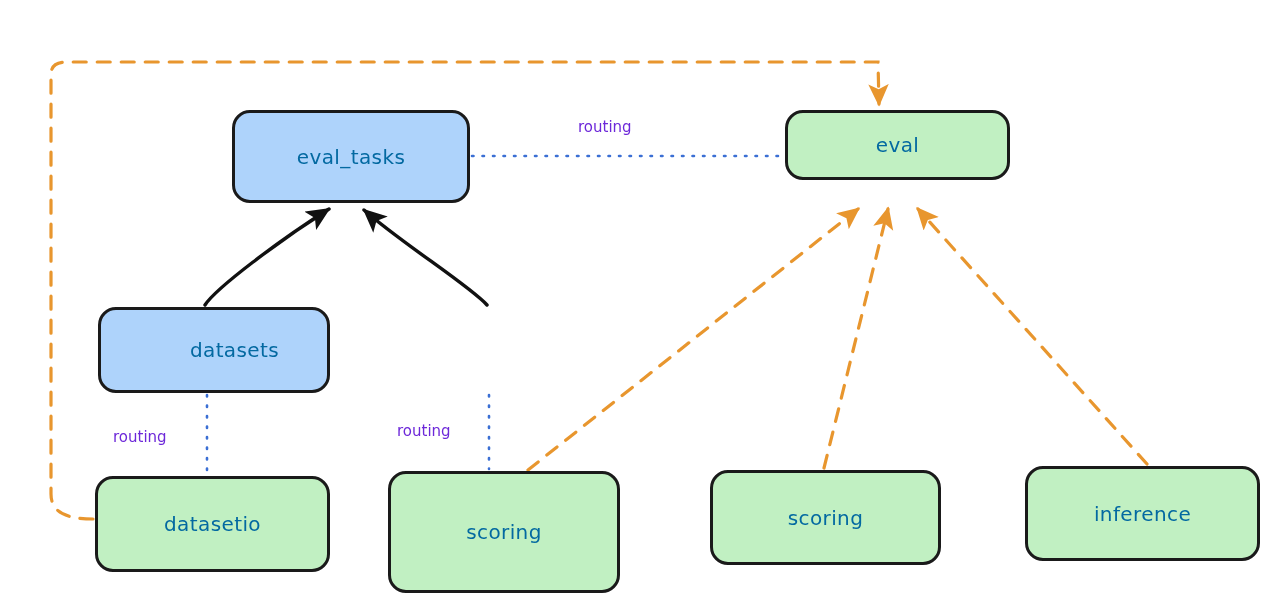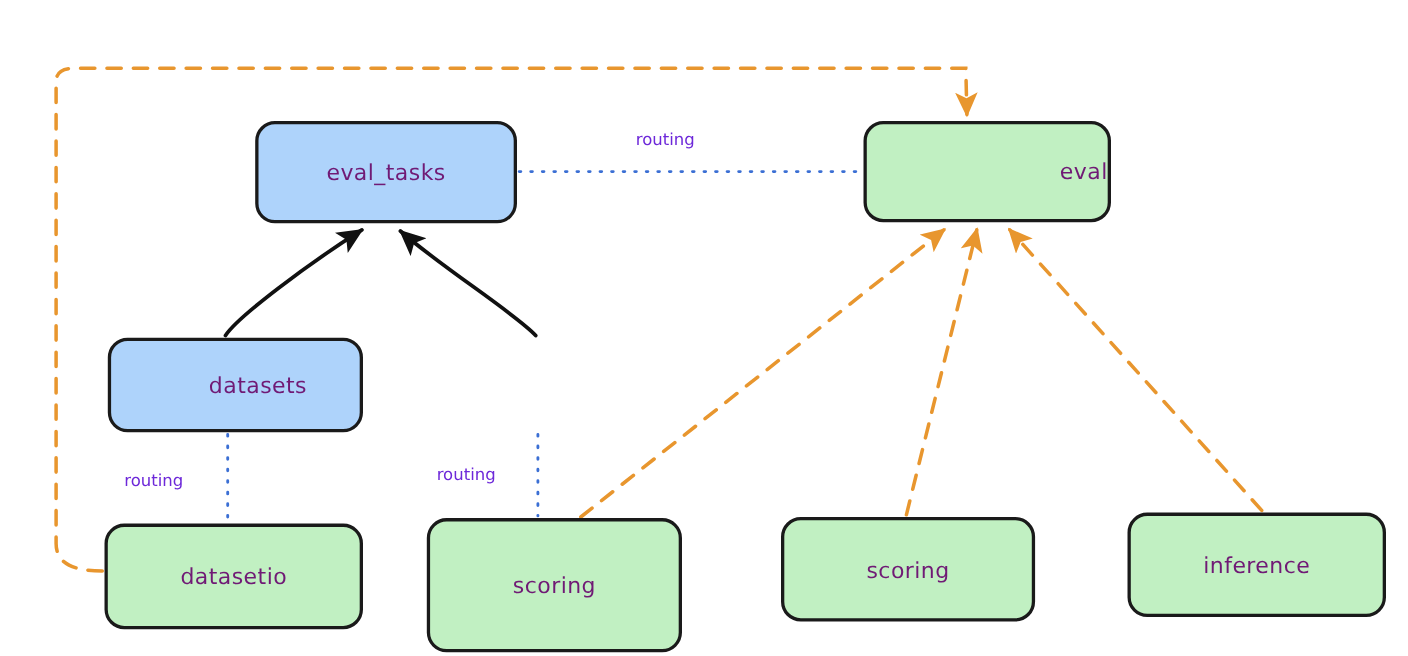--- a/index.html
+++ b/index.html
@@ -28,21 +28,21 @@
     border: 3px solid #1a1a1a;
     border-radius: 18px;
     display: flex;
     align-items: center;
     justify-content: center;
     z-index: 5;
   }
   .node .node-label {
     font-family: "DejaVu Sans", sans-serif;
     font-size: 20px;
-    color: #701a75;
+    color: #0369a1;
     letter-spacing: 0.4px;
     text-align: center;
     white-space: nowrap;
   }
   .node.blue { background: #aed3fb; }
   .node.green { background: #c1f0c2; }
   .edge-label {
     position: absolute;
     font-family: "DejaVu Sans", sans-serif;
     font-size: 15px;
@@ -82,21 +82,21 @@
 
     <path d="M824,468 L888,209" fill="none" stroke="#e8962e" stroke-width="3.2" stroke-linecap="round" stroke-dasharray="13 11" marker-end="url(#arrow-orange)"></path>
 
     <path d="M1147,464 L918,209" fill="none" stroke="#e8962e" stroke-width="3.2" stroke-linecap="round" stroke-dasharray="13 11" marker-end="url(#arrow-orange)"></path>
   </svg>
 
   <div class="node blue" style="left:232px; top:110px; width:238px; height:93px;">
     <span class="node-label">eval_tasks</span>
   </div>
 
-  <div class="node green" style="left:785px; top:110px; width:225px; height:92px;justify-content:flex-end;">
+  <div class="node green" style="left:785px; top:110px; width:225px; height:70px;">
     <span class="node-label">eval</span>
   </div>
 
   <div class="node blue" style="left:98px; top:307px; width:232px; height:86px;padding-left:41px;">
     <span class="node-label">datasets</span>
   </div>
 
 
   <div class="node green" style="left:95px; top:476px; width:235px; height:96px;">
     <span class="node-label">datasetio</span>

